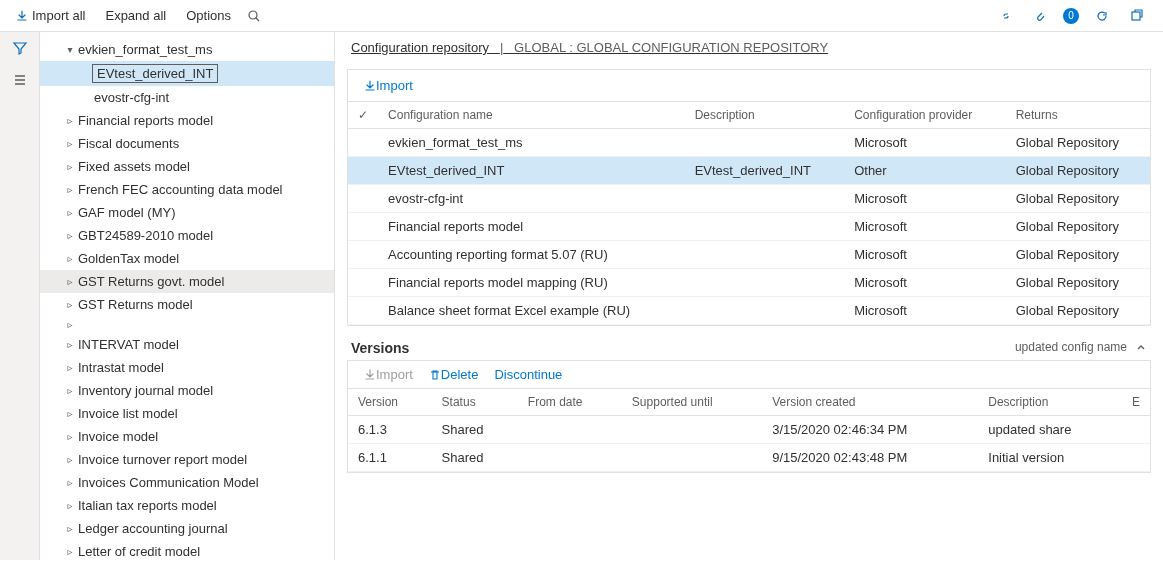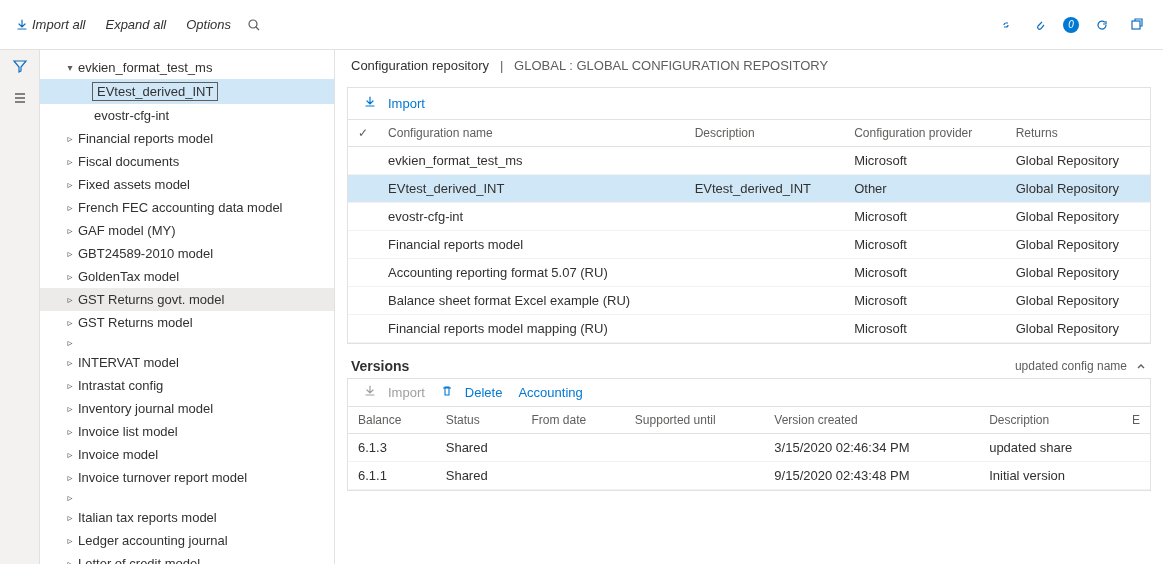--- a/index.html
+++ b/index.html
@@ -1,43 +1,43 @@
 <!DOCTYPE html>
 <html><head>
 <meta charset="utf-8">
 <style>
 * { box-sizing: border-box; margin: 0; padding: 0; }
 body { font-family: "Segoe UI", Arial, sans-serif; font-size: 13px; color: #323130; background: #fff; width: 1163px; height: 564px; overflow: hidden; }
-.toolbar { height: 50px; border-bottom: 1px solid #e1e1e1; display: flex; align-items: center; padding: 12px 8px; justify-content: space-between; font-style: italic; }
+.toolbar { height: 32px; border-bottom: 1px solid #e1e1e1; display: flex; align-items: center; padding: 12px 8px; justify-content: space-between; }
 .toolbar-left { display: flex; align-items: center; gap: 4px; }
 .toolbar-right { display: flex; align-items: center; gap: 12px; padding-right: 8px; }
 .tb-btn { padding: 4px 8px; cursor: pointer; display: flex; align-items: center; gap: 4px; color: #323130; }
 .icon-btn { cursor: pointer; padding: 4px; color: #106ebe; display: inline-flex; align-items: center; justify-content: center; }
 .badge { width: 16px; height: 16px; border-radius: 50%; background: #0078d4; color: #fff; font-size: 10px; display: inline-flex; align-items: center; justify-content: center; }
 .main { display: flex; height: calc(100% - 36px); }
 .left-rail { width: 40px; background: #f3f2f1; border-right: 1px solid #e1e1e1; display: flex; flex-direction: column; align-items: center; padding-top: 8px; gap: 16px; }
 .rail-icon { color: #605e5c; cursor: pointer; }
 .tree-pane { width: 295px; border-right: 1px solid #e1e1e1; overflow-y: auto; padding: 6px 0; }
 .tree-item { display: flex; align-items: center; padding: 3px 6px; cursor: pointer; white-space: nowrap; }
 .tree-item.selected { background: #d0e7f8; }
 .tree-item.highlighted { background: #edebe9; }
 .expander { width: 12px; text-align: center; color: #605e5c; font-size: 10px; display: inline-block; }
 .node-label { padding: 1px 2px; }
 .boxed { border: 1px solid #605e5c; background: #d0e7f8; padding: 1px 4px; }
 .detail-pane { flex: 1; overflow: hidden; display: flex; flex-direction: column; }
-.breadcrumb { padding: 8px 16px; color: #323130; font-size: 13px; }
+.breadcrumb { padding: 8px 16px; color: #323130; font-size: 13px; text-decoration: underline; }
 .breadcrumb .sub { color: #605e5c; }
 .card { margin: 6px 12px; border: 1px solid #e1e1e1; background: #fff; }
 .card-toolbar { padding: 6px 10px; border-bottom: 1px solid #e1e1e1; }
-.link-btn { color: #0078d4; cursor: pointer; display: inline-flex; gap: 12px; padding: 2px 6px; }
+.link-btn { color: #0078d4; cursor: pointer; display: inline-flex; align-items: center; gap: 0; padding: 2px 6px; }
 table.grid { width: 100%; border-collapse: collapse; }
 table.grid th { text-align: left; font-weight: 400; color: #605e5c; padding: 6px 10px; border-bottom: 1px solid #e1e1e1; font-size: 12px; }
 table.grid td { padding: 6px 10px; font-size: 13px; border-bottom: 1px solid #f3f2f1; }
 tr.row-selected { background: #d0e7f8; }
-.versions-header { display: flex; justify-content: space-between; align-items: center; padding: 8px 16px 4px 16px; }
+.versions-header { display: flex; justify-content: space-between; align-items: flex-start; padding: 8px 16px 4px 16px; }
 .versions-header h4 { font-weight: 600; font-size: 14px; }
 .versions-toolbar { padding: 4px 10px; border-bottom: 1px solid #e1e1e1; display: flex; gap: 4px; }
 .muted { color: #a19f9d; }
 .scroll-x { overflow-x: auto; }
 svg { display: block; }
 </style>
 </head>
 <body>
 
 <div class="toolbar">
@@ -155,40 +155,41 @@
       </div>
       <div class="tree-item" style="padding-left: 24px;">
         <span class="expander">▹</span>
       </div>
       <div class="tree-item" style="padding-left: 24px;">
         <span class="expander">▹</span>
         <span class="node-label">INTERVAT model</span>
       </div>
       <div class="tree-item" style="padding-left: 24px;">
         <span class="expander">▹</span>
-        <span class="node-label">Intrastat config</span>
+        <span class="node-label">Intrastat model</span>
       </div>
       <div class="tree-item" style="padding-left: 24px;">
         <span class="expander">▹</span>
         <span class="node-label">Inventory journal model</span>
       </div>
       <div class="tree-item" style="padding-left: 24px;">
         <span class="expander">▹</span>
         <span class="node-label">Invoice list model</span>
       </div>
       <div class="tree-item" style="padding-left: 24px;">
         <span class="expander">▹</span>
         <span class="node-label">Invoice model</span>
       </div>
       <div class="tree-item" style="padding-left: 24px;">
         <span class="expander">▹</span>
         <span class="node-label">Invoice turnover report model</span>
       </div>
       <div class="tree-item" style="padding-left: 24px;">
         <span class="expander">▹</span>
+        <span class="node-label">Invoices Communication Model</span>
       </div>
       <div class="tree-item" style="padding-left: 24px;">
         <span class="expander">▹</span>
         <span class="node-label">Italian tax reports model</span>
       </div>
       <div class="tree-item" style="padding-left: 24px;">
         <span class="expander">▹</span>
         <span class="node-label">Ledger accounting journal</span>
       </div>
       <div class="tree-item" style="padding-left: 24px;">
@@ -254,28 +255,28 @@
             </tr>
             <tr>
               <td></td>
               <td>Accounting reporting format 5.07 (RU)</td>
               <td></td>
               <td>Microsoft</td>
               <td>Global Repository</td>
             </tr>
             <tr>
               <td></td>
+              <td>Financial reports model mapping (RU)</td>
+              <td></td>
+              <td>Microsoft</td>
+              <td>Global Repository</td>
+            </tr>
+            <tr>
+              <td></td>
               <td>Balance sheet format Excel example (RU)</td>
-              <td></td>
-              <td>Microsoft</td>
-              <td>Global Repository</td>
-            </tr>
-            <tr>
-              <td></td>
-              <td>Financial reports model mapping (RU)</td>
               <td></td>
               <td>Microsoft</td>
               <td>Global Repository</td>
             </tr>
           </tbody>
       </table>
     </div>
 
     <div class="versions-header">
       <h4>Versions</h4>
@@ -297,28 +298,28 @@
             </svg>
           <span>Import</span>
         </span>
         <span class="link-btn">
           <svg width="12" height="12" viewBox="0 0 12 12">
               <path d="M3 3h6M4 3V2h4v1M4 3v7h4V3M2 3h8" stroke="#0078d4" stroke-width="1.1" fill="none"></path>
             </svg>
           <span>Delete</span>
         </span>
         <span class="link-btn">
-          <span>Accounting</span>
+          <span>Discontinue</span>
         </span>
       </div>
       <div class="scroll-x">
         <table class="grid" style="min-width:800px">
           <thead>
             <tr>
-              <th>Balance</th>
+              <th>Version</th>
               <th>Status</th>
               <th>From date</th>
               <th>Supported until</th>
               <th>Version created</th>
               <th>Description</th>
               <th style="width:20px">E</th>
             </tr>
           </thead>
           <tbody id="versions-grid-body">
               <tr>

